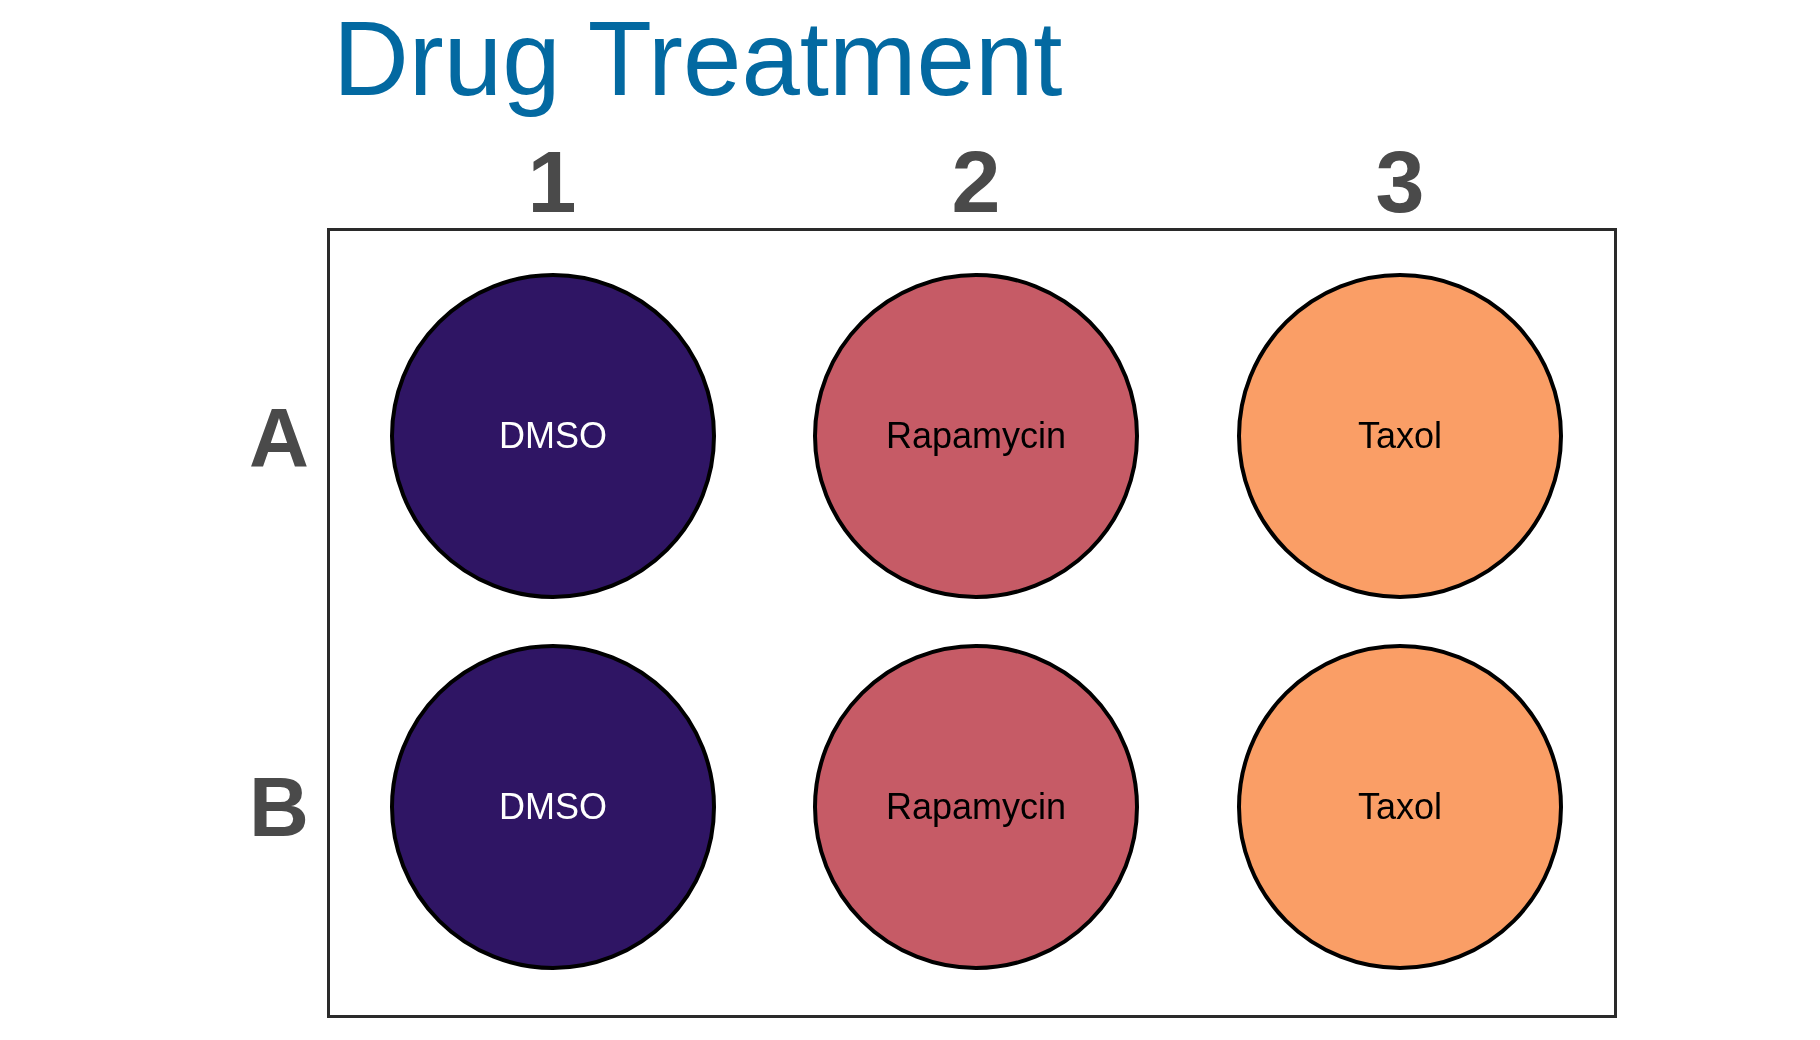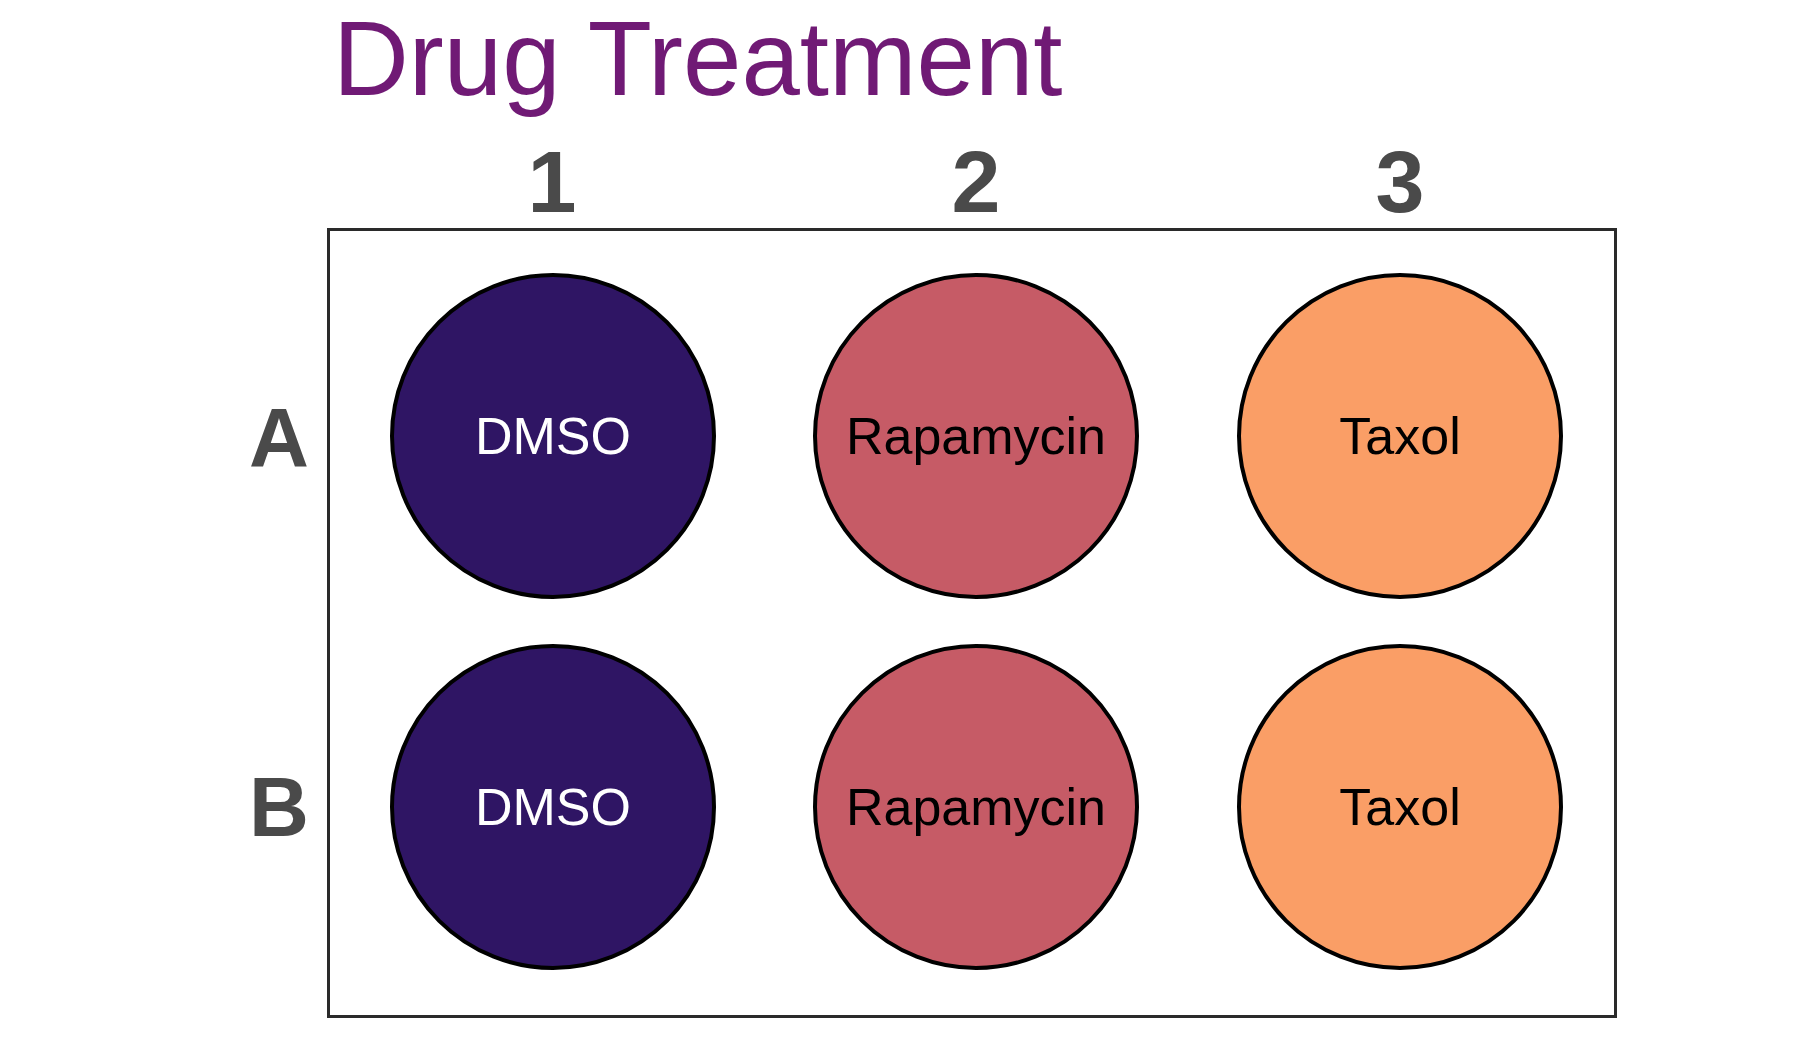--- a/index.html
+++ b/index.html
@@ -14,21 +14,21 @@
     background: #ffffff;
     font-family: "Liberation Sans", sans-serif;
     overflow: hidden;
   }
   .figure-title {
     position: absolute;
     top: 6px;
     left: 333px;
     font-size: 105px;
     line-height: 105px;
-    color: #701a75;
+    color: #0369a1;
     white-space: nowrap;
   }
   .col-label {
     position: absolute;
     top: 138px;
     transform: translateX(-50%);
     font-size: 88px;
     line-height: 88px;
     font-weight: bold;
     color: #4a4a4a;
@@ -58,21 +58,21 @@
     width: 326px;
     height: 326px;
     border: 4px solid #000000;
     border-radius: 50%;
     box-sizing: border-box;
     display: flex;
     align-items: center;
     justify-content: center;
   }
   .well-label {
-    font-size: 52px;
+    font-size: 36px;
     line-height: 1;
     white-space: nowrap;
   }
 </style>
 </head>
 <body>
 
 <div class="canvas">
 
   <div class="figure-title">Drug Treatment</div>

